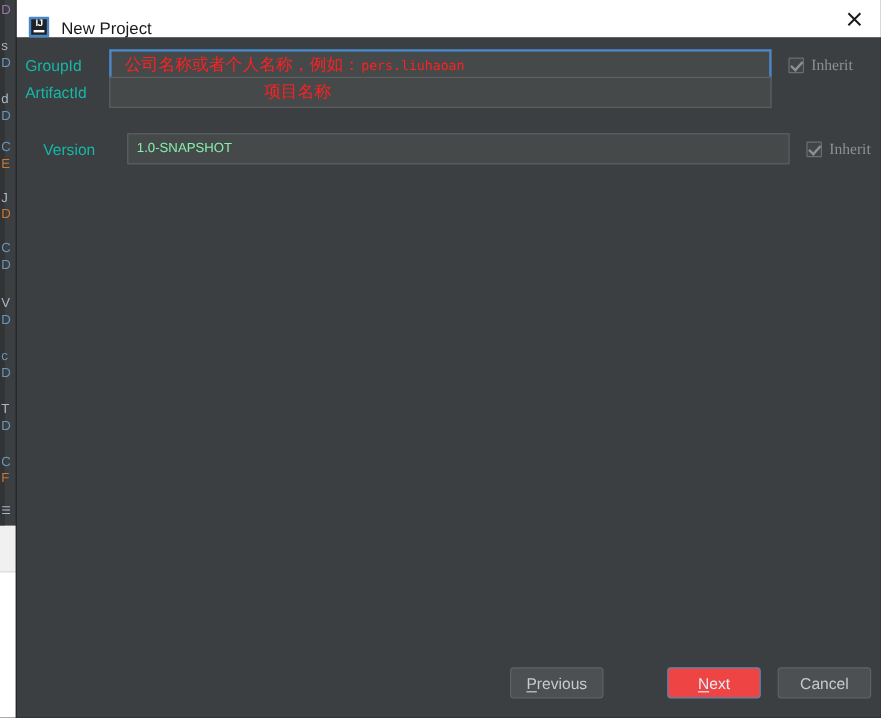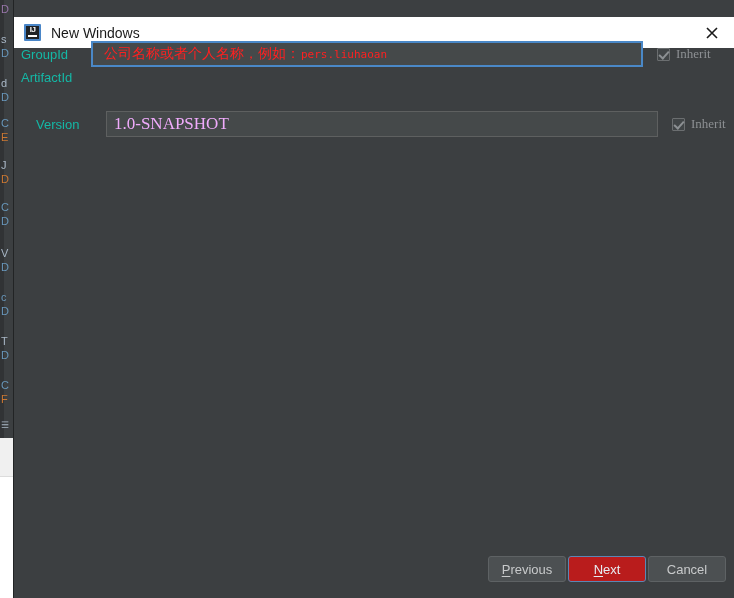--- a/index.html
+++ b/index.html
@@ -83,23 +83,22 @@
     position: absolute;
     left: 14px; top: 0;
     width: 720px; height: 598px;
     background: #3c3f41;
     box-shadow: 0 0 0 1px #222425;
   }
   #title-bar {
     position: relative;
     height: 31px;
     background: #ffffff;
-    display: flex; align-items: center;
+    display: flex; align-items: flex-end;
     padding-left: 10px;
-    margin-top: 17px;
   }
   #app-icon {
     width: 17px; height: 17px;
     background: #1f2226;
     border: 2px solid #4a86c8;
     border-radius: 1px;
     position: relative;
     flex: 0 0 auto;
   }
   #app-icon .ij-text {
@@ -164,23 +163,23 @@
     align-items: center;
     flex: 0 0 auto;
     overflow: hidden;
   }
   .field-box.focused {
     border: 2px solid #4a88c7;
     background: #45494a;
   }
   .field-value {
     padding-left: 7px;
-    font-size: 17px;
-    color: #f0abfc;
-    font-family: Liberation Serif, serif;
+    font-size: 11px;
+    color: #86efac;
+    font-family: Liberation Sans, sans-serif;
     white-space: nowrap;
   }
   .annot-cn {
     color: #ff2020;
     font-size: 14px;
     font-family: "DejaVu Sans", sans-serif;
     white-space: nowrap;
   }
   .annot-mono {
     color: #ff2020;
@@ -227,39 +226,40 @@
     font-size: 13px;
     color: #8d9093;
     font-family: Liberation Serif, serif;
   }
 
   
   #button-bar {
     position: absolute;
     right: 8px; bottom: 16px;
     display: flex;
-    gap: 2px;
+    gap: 14px;
   }
   .dlg-button {
     min-width: 78px;
     height: 26px;
     padding: 0 12px;
     background: #4c5052;
     border: 1px solid #5e6264;
     border-radius: 3px;
     color: #c8cacb;
     font-size: 13px;
     font-family: "Liberation Sans", sans-serif;
     display: flex; align-items: center; justify-content: center;
     cursor: pointer;
   }
   .dlg-button.primary {
-    background: #b91c1c;
+    background: #ef4444;
     border: 1px solid #5b87b5;
     color: #e6ecf2;
+    margin-left: 39px;
   }
   .mnemonic {
     text-decoration: underline;
     text-underline-offset: 2px;
   }
 </style>
 </head>
 <body>
 
 <div id="desktop">
@@ -300,21 +300,21 @@
   </div>
 </div>
 
 <div id="dialog">
 
   <div id="title-bar">
     <div id="app-icon">
       <div class="ij-text">IJ</div>
       <div class="ij-bar"></div>
     </div>
-    <div id="window-title">New Windows</div>
+    <div id="window-title">New Project</div>
     <div id="close-button">
       <svg width="16" height="16" viewBox="0 0 16 16" aria-hidden="true">
         <path d="M3 3 L13 13 M13 3 L3 13" stroke="#1a1a1a" stroke-width="1.6" fill="none"></path>
       </svg>
     </div>
   </div>
 
   <div id="form-area">
 
     <div class="form-row" id="row-groupid">
@@ -327,20 +327,26 @@
         </div>
       </div>
       <div class="inherit-group">
         <div class="checkbox-disabled-checked"></div>
         <span class="inherit-label">Inherit</span>
       </div>
     </div>
 
     <div class="form-row" id="row-artifactid">
       <div class="field-label">ArtifactId</div>
+      <div class="field-box">
+        <span class="field-value"></span>
+        <div id="artifactid-annotation">
+          <span class="annot-cn">项目名称</span>
+        </div>
+      </div>
     </div>
 
     <div class="form-row" id="row-version">
       <div class="field-label">Version</div>
       <div class="field-box">
         <span class="field-value">1.0-SNAPSHOT</span>
       </div>
       <div class="inherit-group">
         <div class="checkbox-disabled-checked"></div>
         <span class="inherit-label">Inherit</span>

